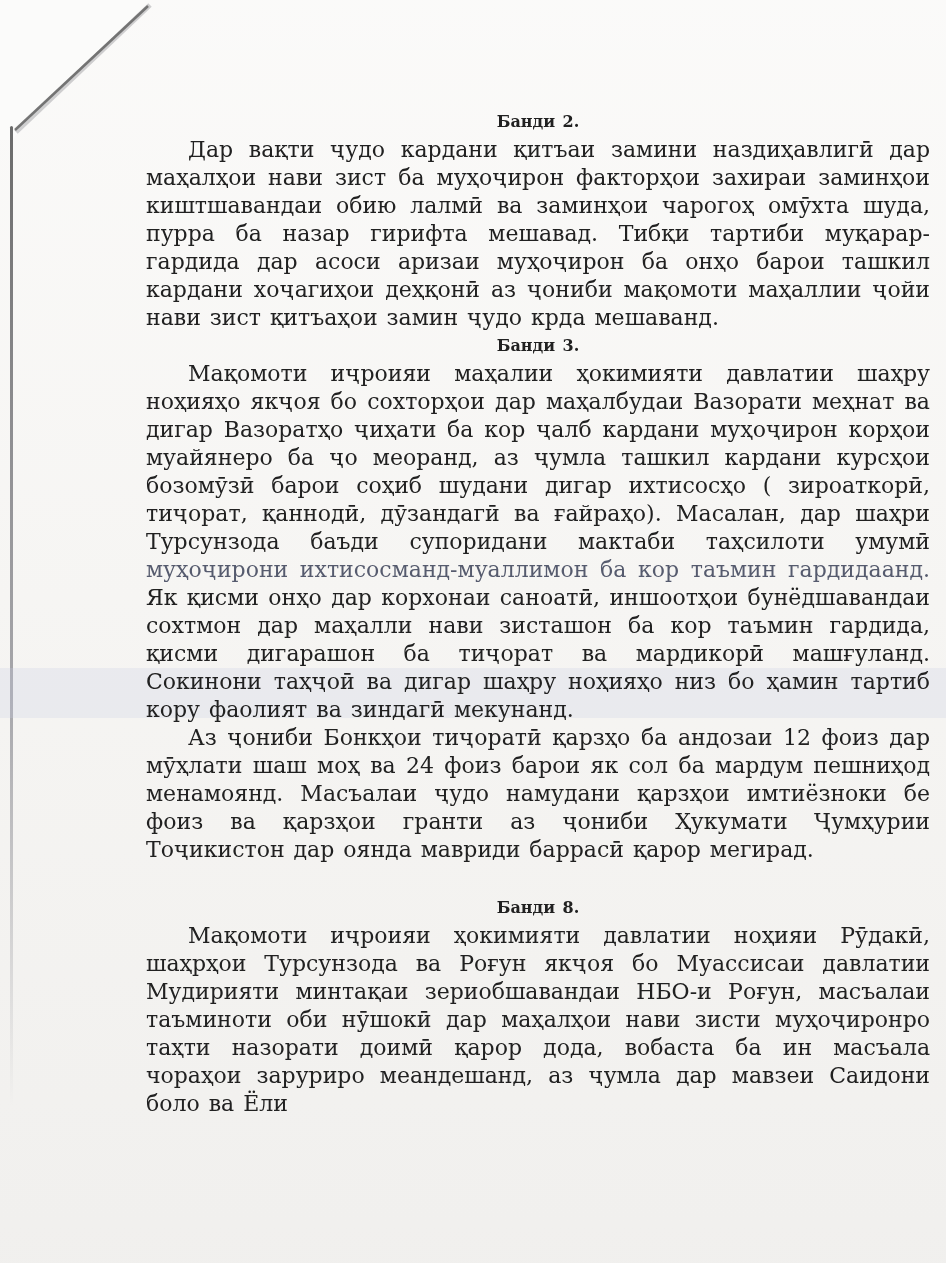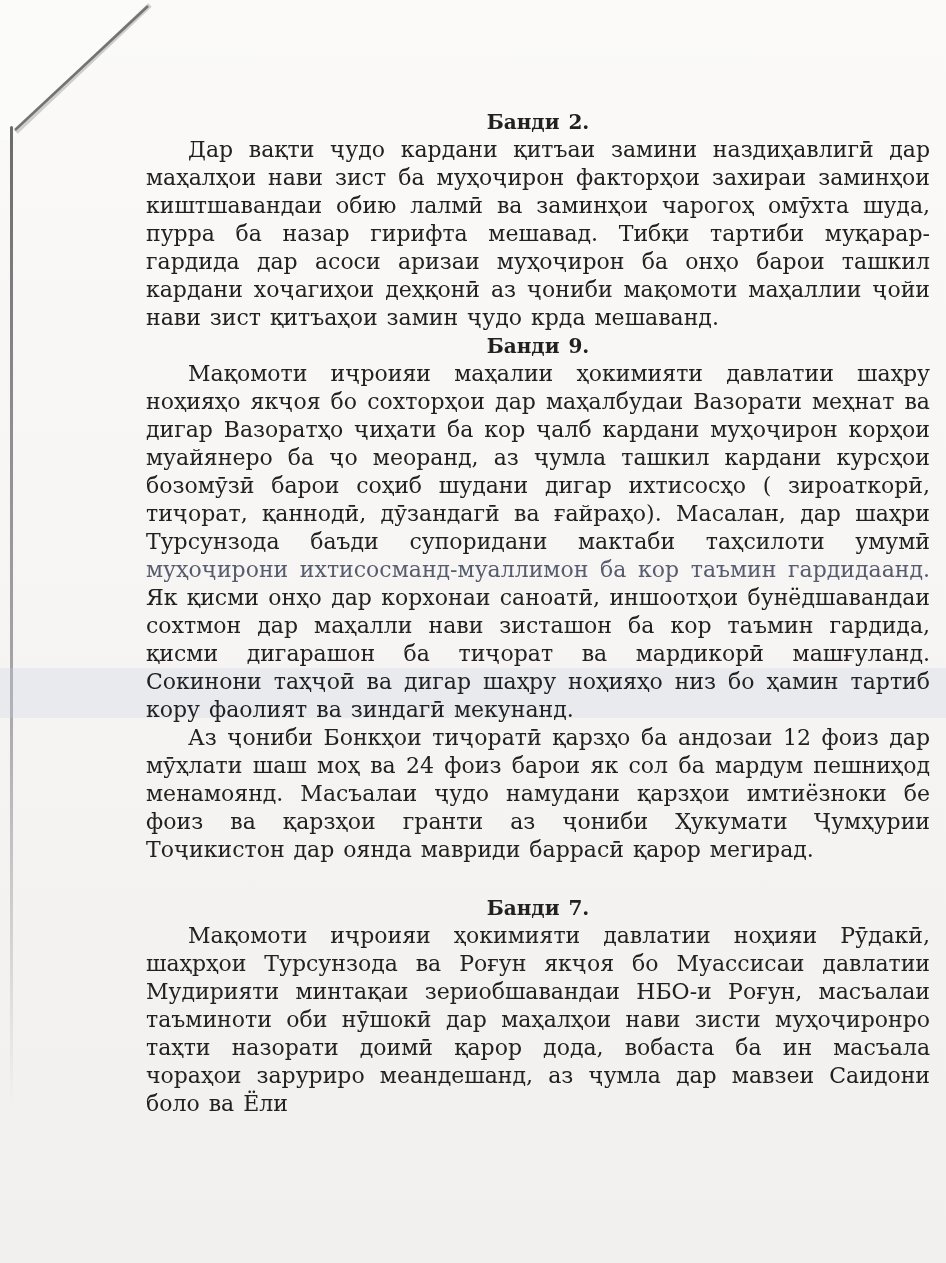--- a/index.html
+++ b/index.html
@@ -64,21 +64,21 @@
   .para {
     margin: 0;
     text-align: justify;
     text-indent: 42px;
   }
   .para.noindent {
     text-indent: 0;
   }
   .heading {
     margin: 0;
-    font-size: 20px;
+    font-size: 16px;
     line-height: 28px;
     font-weight: bold;
     text-align: center;
   }
   .gap-top {
     margin-top: 30px;
   }
   .faded {
     color: var(--faded, #565b6e);
   }
@@ -98,25 +98,25 @@
 
   <div class="scan-band"></div>
 
   <div class="textblock">
 
 
     <h3 class="heading">Банди 2.</h3>
 
     <p class="para">Дар вақти ҷудо кардани қитъаи замини наздиҳавлигӣ дар маҳалҳои нави зист ба муҳоҷирон факторҳои захираи заминҳои киштшавандаи обию лалмӣ ва заминҳои чарогоҳ омӯхта шуда, пурра ба назар гирифта мешавад. Тибқи тартиби муқарар-гардида дар асоси аризаи муҳоҷирон ба онҳо барои ташкил кардани хоҷагиҳои деҳқонӣ аз ҷониби мақомоти маҳаллии ҷойи нави зист қитъаҳои замин ҷудо крда мешаванд.</p>
 
-    <h3 class="heading">Банди 9.</h3>
+    <h3 class="heading">Банди 3.</h3>
 
     <p class="para"><span>Мақомоти иҷроияи маҳалии ҳокимияти давлатии шаҳру ноҳияҳо якҷоя бо сохторҳои дар маҳалбудаи Вазорати меҳнат ва дигар Вазоратҳо ҷиҳати ба кор ҷалб кардани муҳоҷирон корҳои муайянеро ба ҷо меоранд, аз ҷумла ташкил кардани курсҳои бозомӯзӣ барои соҳиб шудани дигар ихтисосҳо ( зироаткорӣ, тиҷорат, қаннодӣ, дӯзандагӣ ва ғайраҳо). Масалан, дар шаҳри Турсунзода баъди супоридани мактаби таҳсилоти умумӣ </span><span class="faded">муҳоҷирони ихтисосманд-муаллимон ба кор таъмин гардидаанд.</span><span> Як қисми онҳо дар корхонаи саноатӣ, иншоотҳои бунёдшавандаи сохтмон дар маҳалли нави зисташон ба кор таъмин гардида, қисми дигарашон ба тиҷорат ва мардикорӣ машғуланд. Сокинони таҳҷоӣ ва дигар шаҳру ноҳияҳо низ бо ҳамин тартиб кору фаолият ва зиндагӣ мекунанд.</span></p>
 
 
     <p class="para">Аз ҷониби Бонкҳои тиҷоратӣ қарзҳо ба андозаи 12 фоиз дар мӯҳлати шаш моҳ ва 24 фоиз барои як сол ба мардум пешниҳод менамоянд. Масъалаи ҷудо намудани қарзҳои имтиёзноки бе фоиз ва қарзҳои гранти аз ҷониби Ҳукумати Ҷумҳурии Тоҷикистон дар оянда мавриди баррасӣ қарор мегирад.</p>
 
-    <h3 class="heading gap-top">Банди 7.</h3>
+    <h3 class="heading gap-top">Банди 8.</h3>
 
     <p class="para">Мақомоти иҷроияи ҳокимияти давлатии ноҳияи Рӯдакӣ, шаҳрҳои Турсунзода ва Роғун якҷоя бо Муассисаи давлатии Мудирияти минтақаи зериобшавандаи НБО-и Роғун, масъалаи таъминоти оби нӯшокӣ дар маҳалҳои нави зисти муҳоҷиронро таҳти назорати доимӣ қарор дода, вобаста ба ин масъала чораҳои заруриро меандешанд, аз ҷумла дар мавзеи Саидони боло ва Ёли</p>
 
   </div>
 </div>
 
 </body></html>

